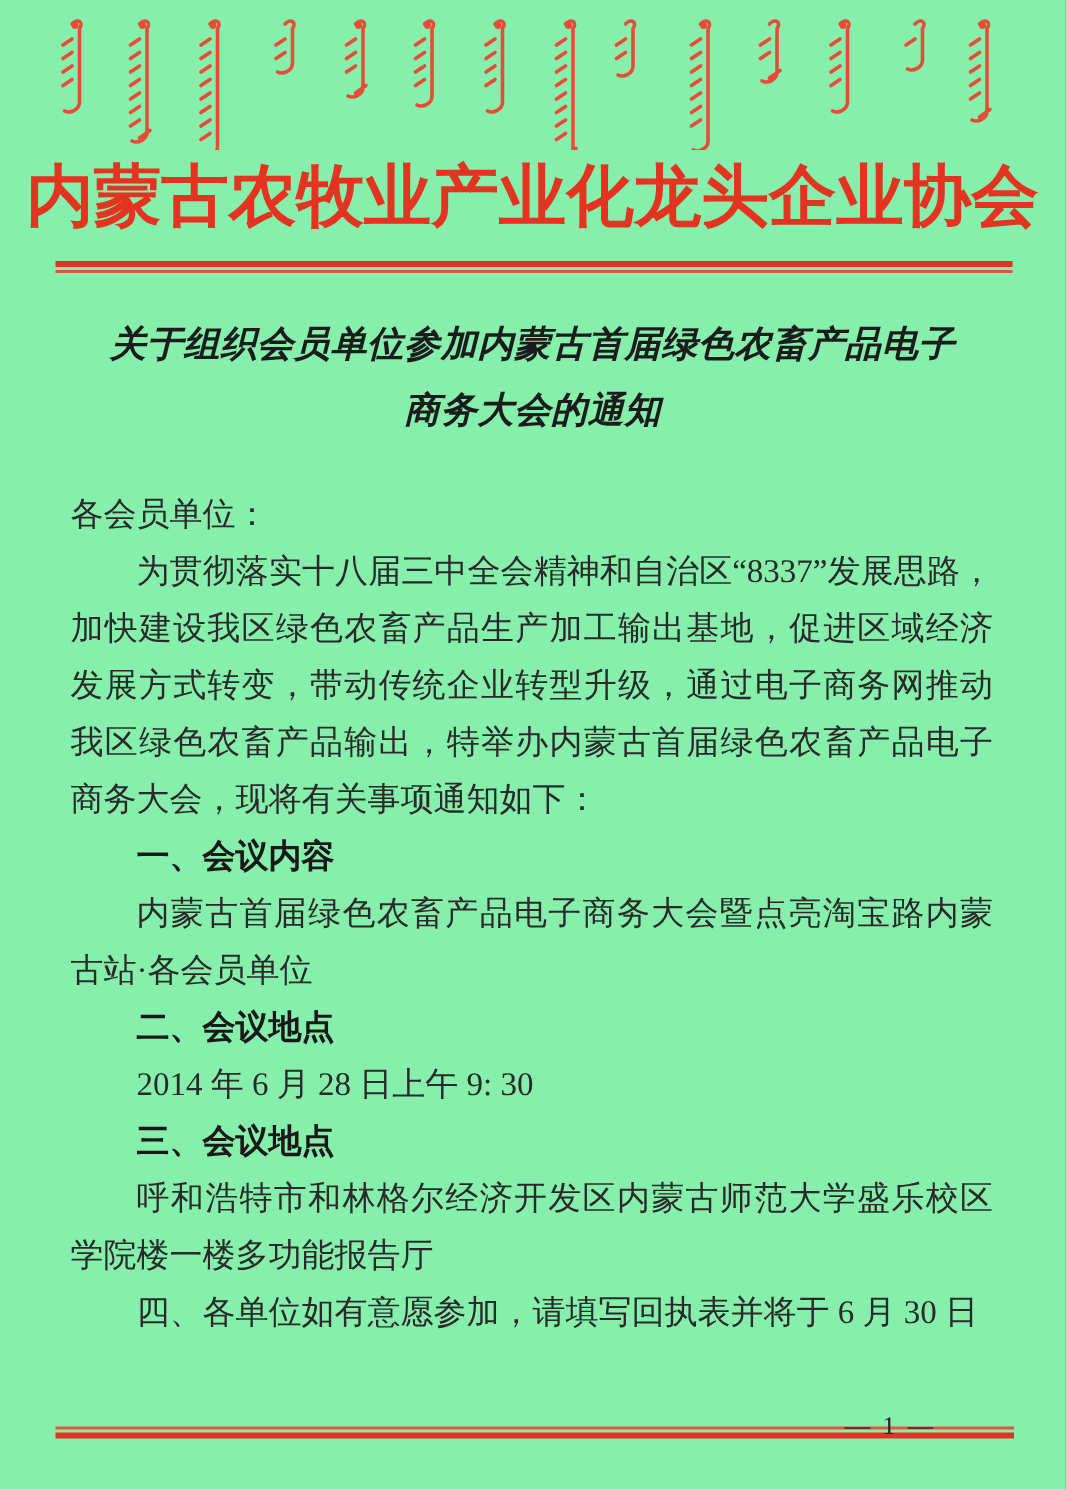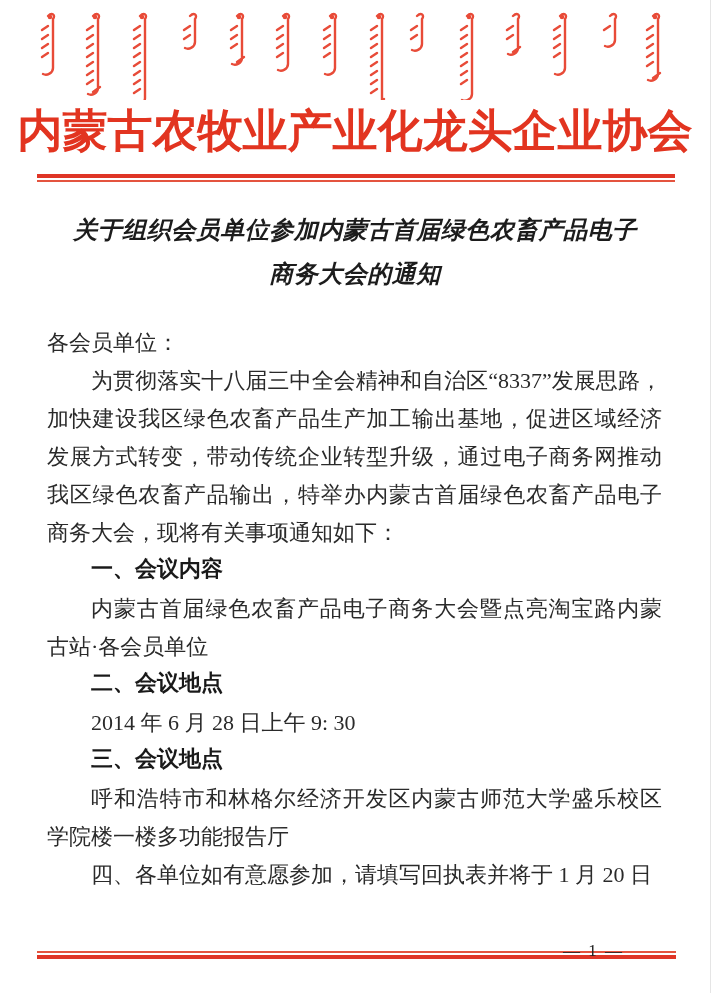--- a/index.html
+++ b/index.html
@@ -1,20 +1,20 @@
 <!DOCTYPE html>
 <html><head>
 <meta charset="utf-8">
 <style>
   html,body{margin:0;padding:0;background:#e9e9e9;}
   .page{
     position:relative;
     width:711px;height:993px;
     margin:0 auto;
-    background:#ffffff;
+    background:#86efac;
     overflow:hidden;
     font-family:"Liberation Serif", serif;
     color:#262626;
     border-right:1px solid rgba(0,0,0,0.10);
     box-sizing:border-box;
   }
   
   .letterhead{padding-top:6px;}
   #mongolian-svg{display:block;width:711px;height:94px;}
   #mongolian-svg path{fill:none;stroke:#e84b38;stroke-width:2.4;stroke-linecap:round;stroke-linejoin:round;}
@@ -50,21 +50,21 @@
     font-size:22px;
     line-height:38px;
     text-align:justify;
     margin:0;
     color:#2a2a2a;
   }
   .para.indent{text-indent:2em;}
   .para.heading{
     text-indent:2em;
     font-weight:700;
-    font-family:Liberation Mono, monospace;
+    font-family:Liberation Serif, serif;
     color:#191919;
   }
   
   .footer-rule{
     position:absolute;
     left:37px;right:34px;top:951px;
   }
   .footer-rule .thin{height:1.5px;background:#e4543f;}
   .footer-rule .thick{height:4.5px;background:#df3526;margin-top:2px;}
   .page-number{
@@ -121,21 +121,21 @@
 
   <div class="doc-body" id="body-container">
       <div class="para salutation">各会员单位：</div>
       <div class="para indent">为贯彻落实十八届三中全会精神和自治区“8337”发展思路，加快建设我区绿色农畜产品生产加工输出基地，促进区域经济发展方式转变，带动传统企业转型升级，通过电子商务网推动我区绿色农畜产品输出，特举办内蒙古首届绿色农畜产品电子商务大会，现将有关事项通知如下：</div>
       <div class="para heading">一、会议内容</div>
       <div class="para indent">内蒙古首届绿色农畜产品电子商务大会暨点亮淘宝路内蒙古站·各会员单位</div>
       <div class="para heading">二、会议地点</div>
       <div class="para indent">2014 年 6 月 28 日上午 9: 30</div>
       <div class="para heading">三、会议地点</div>
       <div class="para indent">呼和浩特市和林格尔经济开发区内蒙古师范大学盛乐校区学院楼一楼多功能报告厅</div>
-      <div class="para indent">四、各单位如有意愿参加，请填写回执表并将于 1 月 20 日</div>
+      <div class="para indent">四、各单位如有意愿参加，请填写回执表并将于 6 月 30 日</div>
     </div>
 
   <div class="footer-rule">
     <div class="thin"></div>
     <div class="thick"></div>
     <div class="page-number">— 1 —</div>
   </div>
 
 </div>
 

